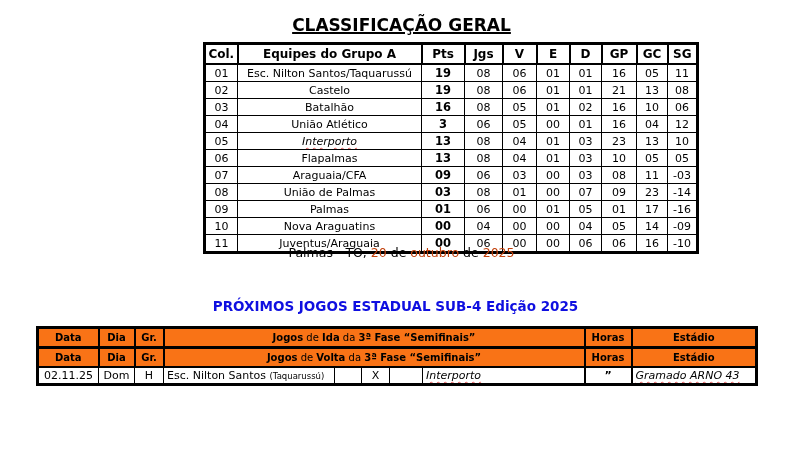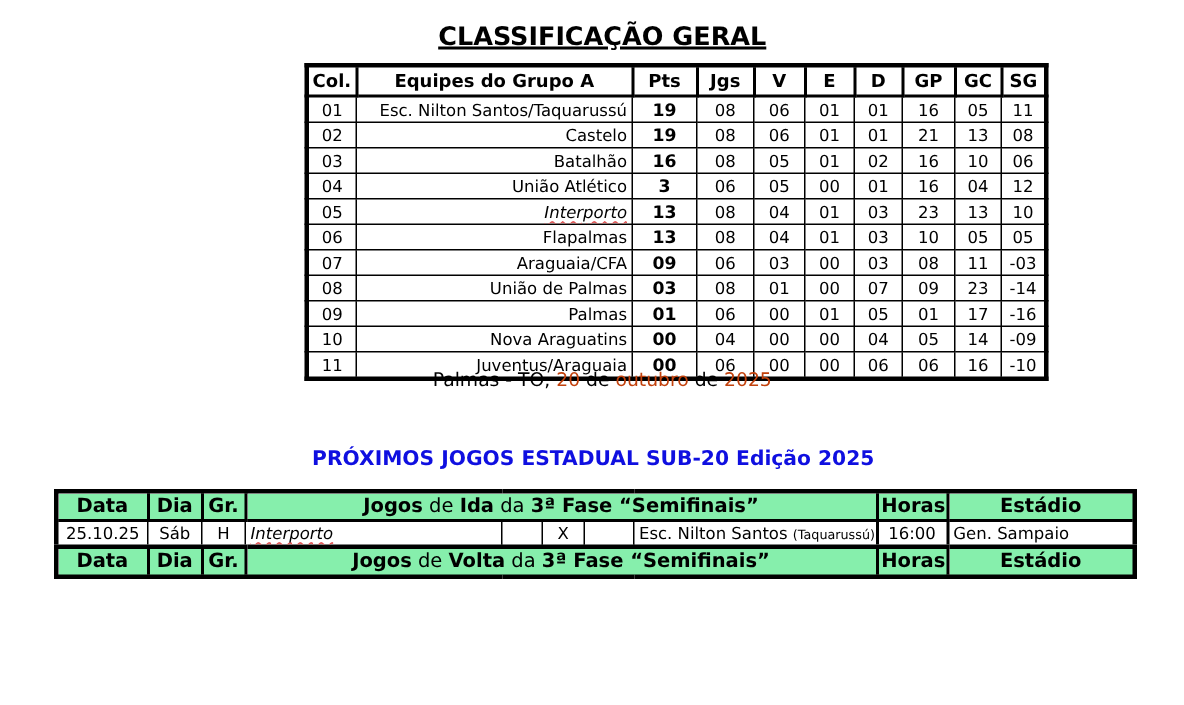--- a/index.html
+++ b/index.html
@@ -5,25 +5,25 @@
   html,body{margin:0;padding:0;}
   body{
     width:789px;height:470px;background:#ffffff;position:relative;
     font-family:"DejaVu Sans", sans-serif;color:#000;
   }
   table{border-collapse:collapse;table-layout:fixed;}
   
   .t1{position:absolute;left:155px;top:42px;width:493px;border:3px solid #000;margin-left:48px;}
   .t1 th{border:2px solid #000;font-size:12px;height:18px;padding:0 2px;white-space:nowrap;overflow:hidden;}
   .t1 td{border:1px solid #000;font-size:11px;height:16px;padding:0 3px;text-align:center;white-space:nowrap;overflow:hidden;}
-  .t1 td.team{text-align:right;}
+  .t1 td.team{text-align:center;}
   .t1 td.b{font-weight:bold;font-size:11.5px;}
   
   .t2{position:absolute;left:36px;top:326px;width:719px;border:3px solid #000;}
-  .t2 th{border:2px solid #000;background:#86efac;font-size:13px;height:17px;padding:0 2px;white-space:nowrap;overflow:hidden;}
+  .t2 th{border:2px solid #000;background:#f97316;font-size:10px;height:17px;padding:0 2px;white-space:nowrap;overflow:hidden;}
   .t2 td{border:1px solid #000;font-size:11px;height:15px;padding:0 3px;text-align:center;white-space:nowrap;overflow:hidden;}
   .t2 td.left{text-align:left;}
   .t2 tr.sep th{border-top:3px solid #000;}
   .t2 td.bl2{border-left:2px solid #000;}
   .t2 td.hb{font-weight:bold;}
   
   .n{font-weight:normal;}
   .small{font-size:8.5px;}
   .red-sp{text-decoration:underline;text-decoration-style:wavy;text-decoration-color:#e05555;text-decoration-thickness:1px;text-underline-offset:2px;font-style:italic;}
   .title1{position:absolute;left:155px;top:15px;width:493px;text-align:center;
@@ -194,21 +194,21 @@
         <td>06</td>
         <td>06</td>
         <td>16</td>
         <td>-10</td>
       </tr>
 </tbody>
   </table>
 
 <div class="dateline"><span>Palmas - TO, </span><span class="blue-b">20</span><span> de </span><span class="blue-b">outubro</span><span> de </span><span class="blue-b">2025</span></div>
 
-<div class="title2">PRÓXIMOS JOGOS ESTADUAL SUB-20 Edição 2025</div>
+<div class="title2">PRÓXIMOS JOGOS ESTADUAL SUB-4 Edição 2025</div>
 
 <table class="t2">
   <colgroup>
     <col style="width:61px">
       <col style="width:36px">
       <col style="width:29px">
       <col style="width:171px">
       <col style="width:27px">
     <col style="width:28px">
       <col style="width:33px">
@@ -220,38 +220,38 @@
   <tbody>
       <tr>
     <th>Data</th>
     <th>Dia</th>
     <th>Gr.</th>
     <th colspan="5"><span>Jogos</span><span class="n"> de </span><span>Ida</span><span class="n"> da </span><span>3ª Fase </span><span>“Semifinais”</span></th>
     <th>Horas</th>
     <th>Estádio</th>
   </tr>
 
-  <tr>
-    <td>25.10.25</td>
-    <td>Sáb</td>
-    <td>H</td>
-    <td class="left"><span class="red-sp">Interporto</span></td>
-    <td></td>
-    <td>X</td>
-    <td></td>
-    <td class="left"><span>Esc. Nilton Santos </span><span class="small">(Taquarussú)</span></td>
-    <td class="bl2">16:00</td>
-    <td class="left bl2">Gen. Sampaio</td>
-  </tr>
 
 
   <tr class="sep">
     <th>Data</th>
     <th>Dia</th>
     <th>Gr.</th>
     <th colspan="5"><span>Jogos</span><span class="n"> de </span><span>Volta</span><span class="n"> da </span><span>3ª Fase </span><span>“Semifinais”</span></th>
     <th>Horas</th>
     <th>Estádio</th>
   </tr>
 
 
+  <tr>
+    <td>02.11.25</td>
+    <td>Dom</td>
+    <td>H</td>
+    <td class="left"><span>Esc. Nilton Santos </span><span class="small">(Taquarussú)</span></td>
+    <td></td>
+    <td>X</td>
+    <td></td>
+    <td class="left"><span class="red-sp">Interporto</span></td>
+    <td class="bl2 hb">”</td>
+    <td class="left bl2"><span class="red-sp">Gramado ARNO 43</span></td>
+  </tr>
 </tbody>
   </table>
 
 </body></html>

